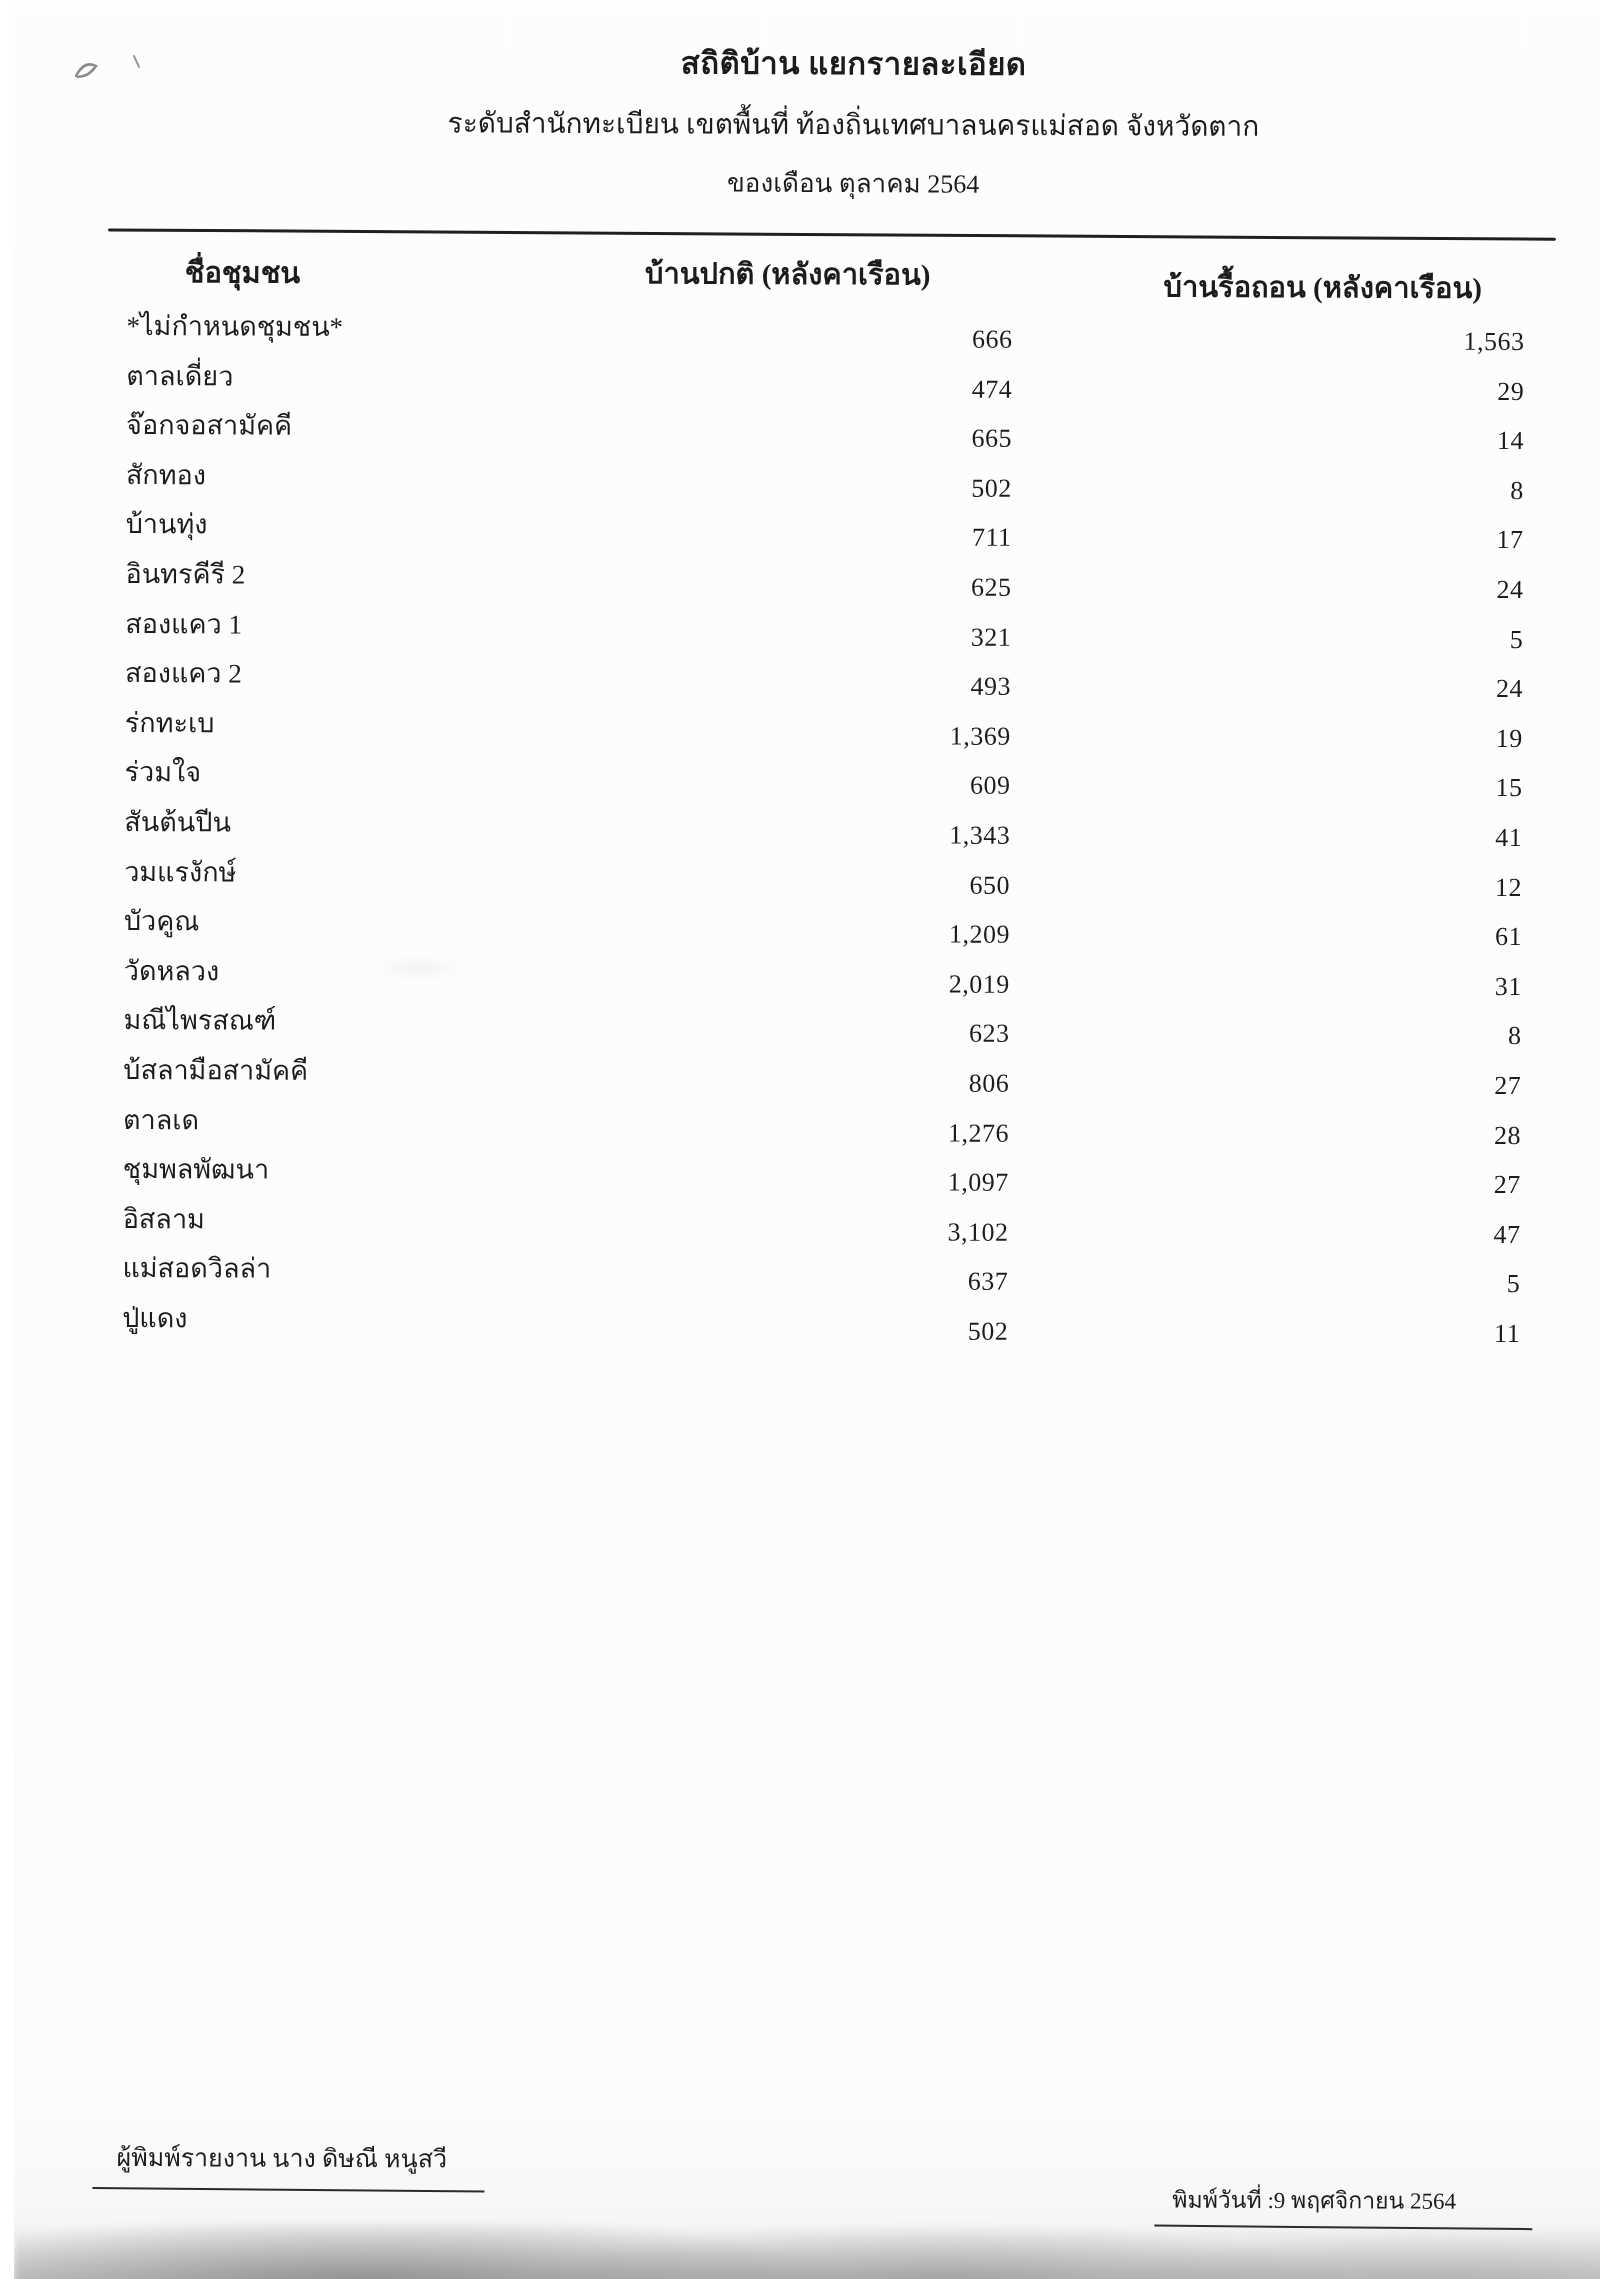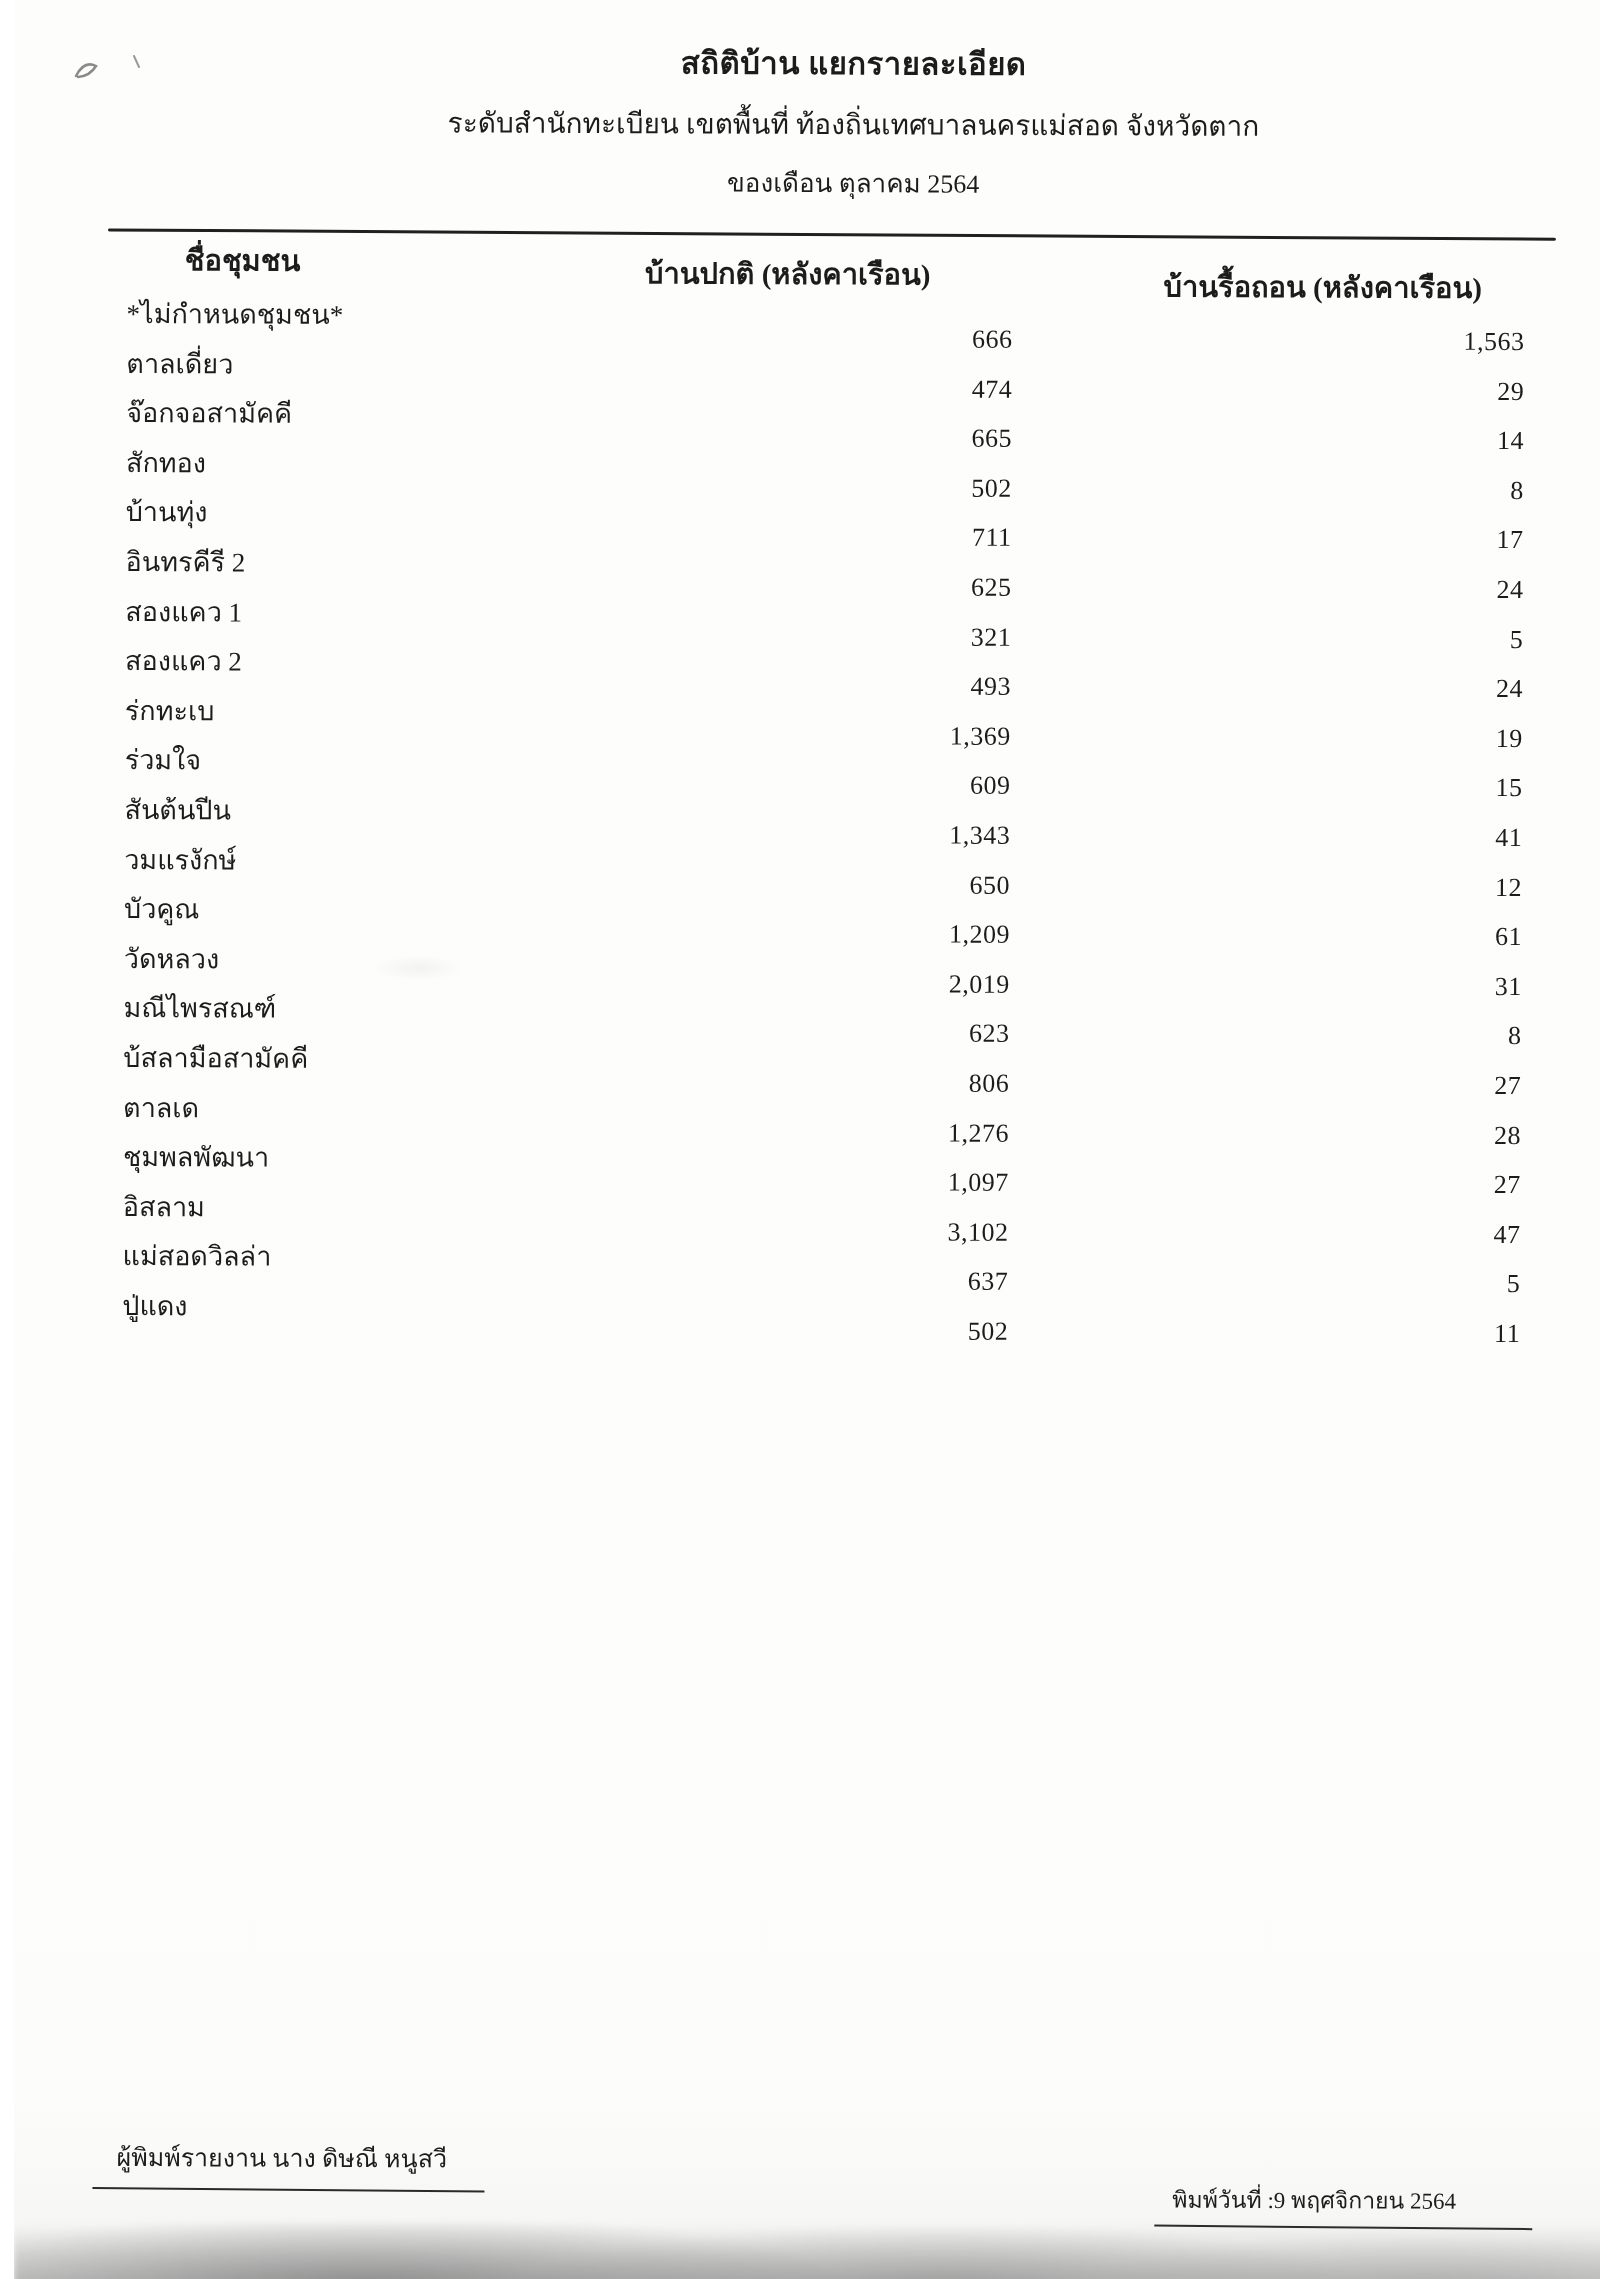--- a/index.html
+++ b/index.html
@@ -19,28 +19,28 @@
   .doc-subtitle{ font-size:28px; font-weight:500; margin-top:14px; }
   .doc-month   { font-size:26px; font-weight:500; margin-top:16px; }
 
   
   .rule {
     position:absolute; left:95px; top:233px; width:1448px; height:3px;
     background:#202020; border-radius:2px; transform:rotate(0.12deg);
   }
   .thead { position:absolute; top:238px; left:0; width:1600px; height:70px; font-weight:700; }
   .th { position:absolute; white-space:nowrap; font-size:29px; }
-  .th-name       { left:172px; top:2px;  }
+  .th-name       { left:172px; top:14px;  }
   .th-normal     { left:590px;  width:370px; top:13px; text-align:center; }
   .th-demolished { left:1085px; width:450px; top:24px; text-align:center; }
 
   .tbody { position:absolute; top:291px; left:0; width:1600px; }
   .trow  { position:relative; height:49.6px; }
   .cell  { position:absolute; white-space:nowrap; }
-  .cell.name { left:114px; top:4px; font-size:27px; font-weight:500; }
+  .cell.name { left:114px; top:16px; font-size:27px; font-weight:500; }
   .cell.num  { top:33px; font-size:26px; text-align:right; letter-spacing:0.5px; }
   .cell.normal     { left:700px;  width:300px; }
   .cell.demolished { left:1212px; width:300px; }
 
   
   .footer-left {
     position:absolute; left:112px; top:2140px; font-size:25px; font-weight:500; white-space:nowrap;
   }
   .footer-left-line {
     position:absolute; left:88px; top:2191px; width:392px; height:2px; background:#2a2a2a;

